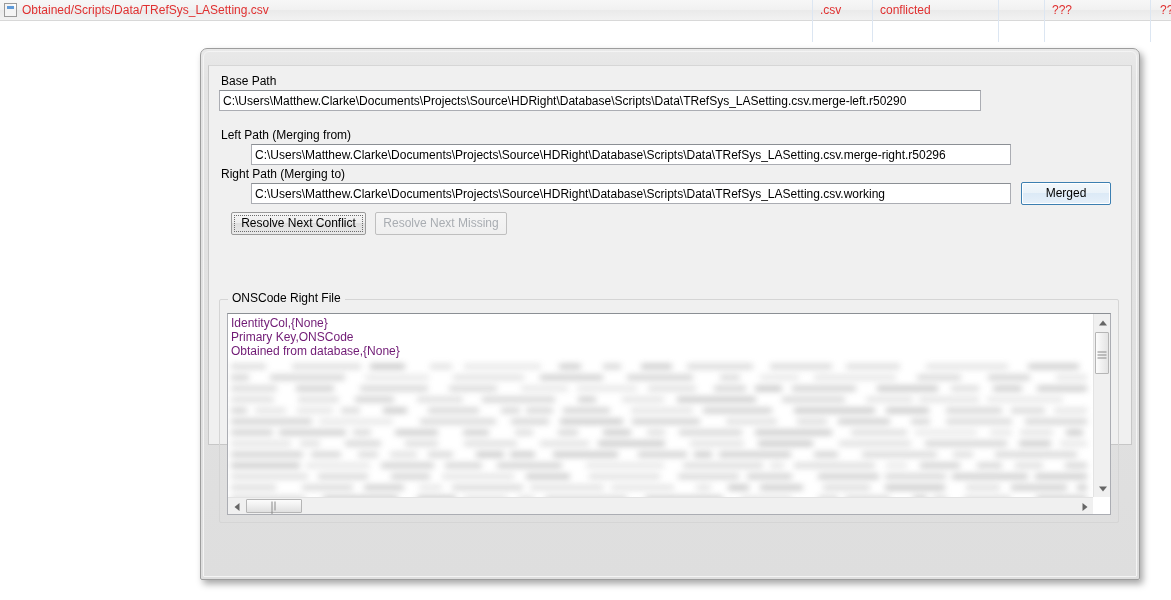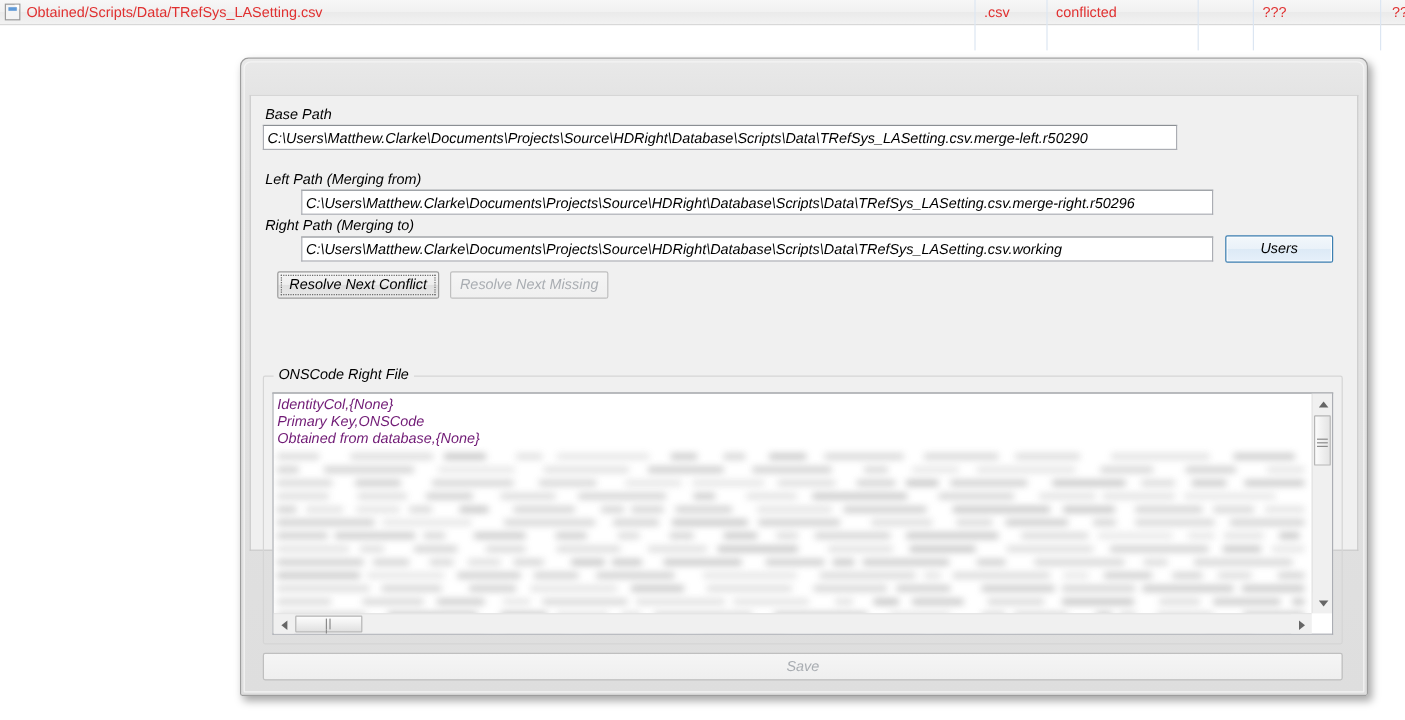--- a/index.html
+++ b/index.html
@@ -99,26 +99,25 @@
     position:absolute; left:50%; top:50%; transform:translate(-50%,-50%);
     width: 11px; height: 10px; border: 1px solid #555f6b;
   }
   .max-glyph:after {
     content:""; position:absolute; left:2px; top:2px; right:2px; bottom:2px;
     border:1px solid #555f6b;
   }
 
   
   #client {
-    position: absolute; left: 7px; top: 30px;
+    position: absolute; left: 7px; top: 16px;
     width: 924px; height: 380px;
     background: #f0f0f0;
     border: 1px solid #c7c7c7;
     border-top-color: #d6d6d6;
-    font-style: italic;
   }
 
   .field-label {
     position: absolute;
     font-size: 12px; color: #000;
     white-space: nowrap;
   }
   .textbox {
     position: absolute;
     height: 21px;
@@ -275,21 +274,21 @@
 
     <span class="field-label" style="left:12px; top:8px;">Base Path</span>
     <div class="textbox" style="left:10px; top:24px; width:762px;">C:\Users\Matthew.Clarke\Documents\Projects\Source\HDRight\Database\Scripts\Data\TRefSys_LASetting.csv.merge-left.r50290</div>
 
     <span class="field-label" style="left:12px; top:62px;">Left Path (Merging from)</span>
     <div class="textbox" style="left:42px; top:78px; width:760px;">C:\Users\Matthew.Clarke\Documents\Projects\Source\HDRight\Database\Scripts\Data\TRefSys_LASetting.csv.merge-right.r50296</div>
 
     <span class="field-label" style="left:12px; top:101px;">Right Path (Merging to)</span>
     <div class="textbox" style="left:42px; top:117px; width:760px;">C:\Users\Matthew.Clarke\Documents\Projects\Source\HDRight\Database\Scripts\Data\TRefSys_LASetting.csv.working</div>
 
-    <div class="button default-btn" style="left:812px; top:116px; width:90px;">Users</div>
+    <div class="button default-btn" style="left:812px; top:116px; width:90px;">Merged</div>
 
     <div class="button disabled" style="left:166px; top:146px; width:132px;">Resolve Next Missing</div>
     <div class="button focused" style="left:22px; top:146px; width:135px;">Resolve Next Conflict</div>
 
     <div id="groupbox">
       <div class="gb-border"></div>
       <span id="gb-title">ONSCode Right File</span>
 
       <div id="editor">
         <div id="editor-text">IdentityCol,{None}
@@ -513,15 +512,14 @@
           <div class="sb-thumb horiz" style="top:1px; bottom:1px; left:18px; width:56px;">
             <span class="grip grip-h"><i></i><i></i><i></i></span>
           </div>
           <div class="sb-arrow" style="right:0;">
             <span class="arrow-tri tri-right"></span>
           </div>
         </div>
       </div>
     </div>
 
-    <div class="button disabled" id="save-button">Save</div>
   </div>
 </div>
 
 </body></html>

